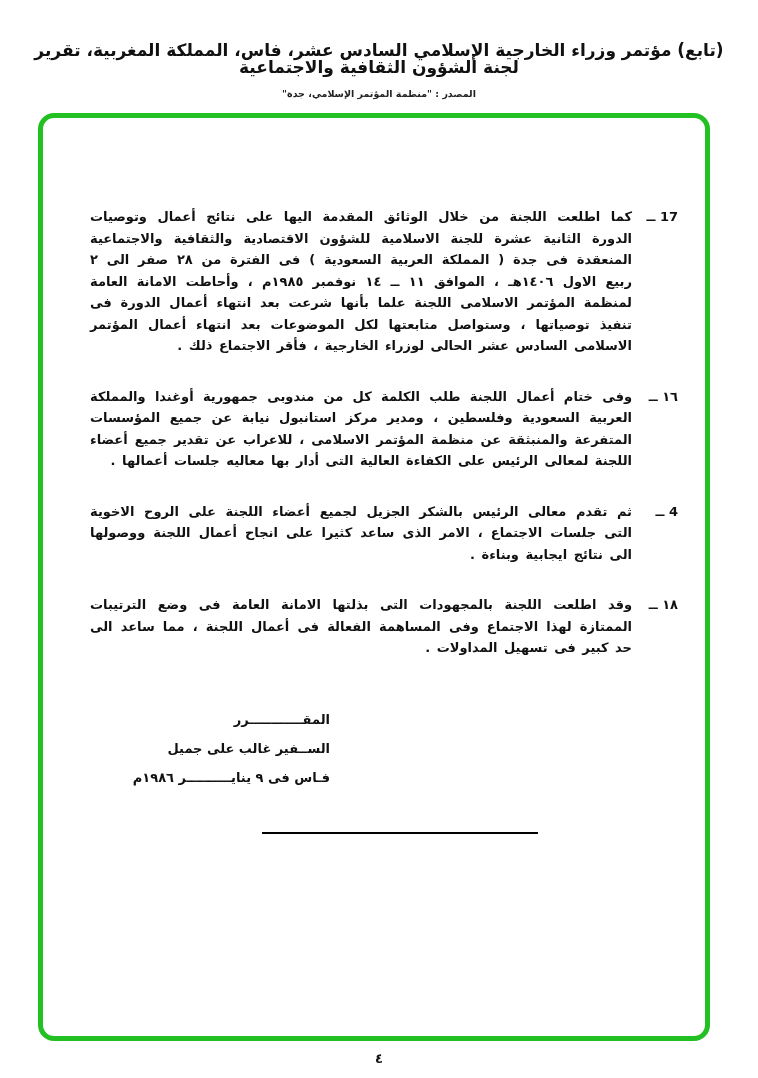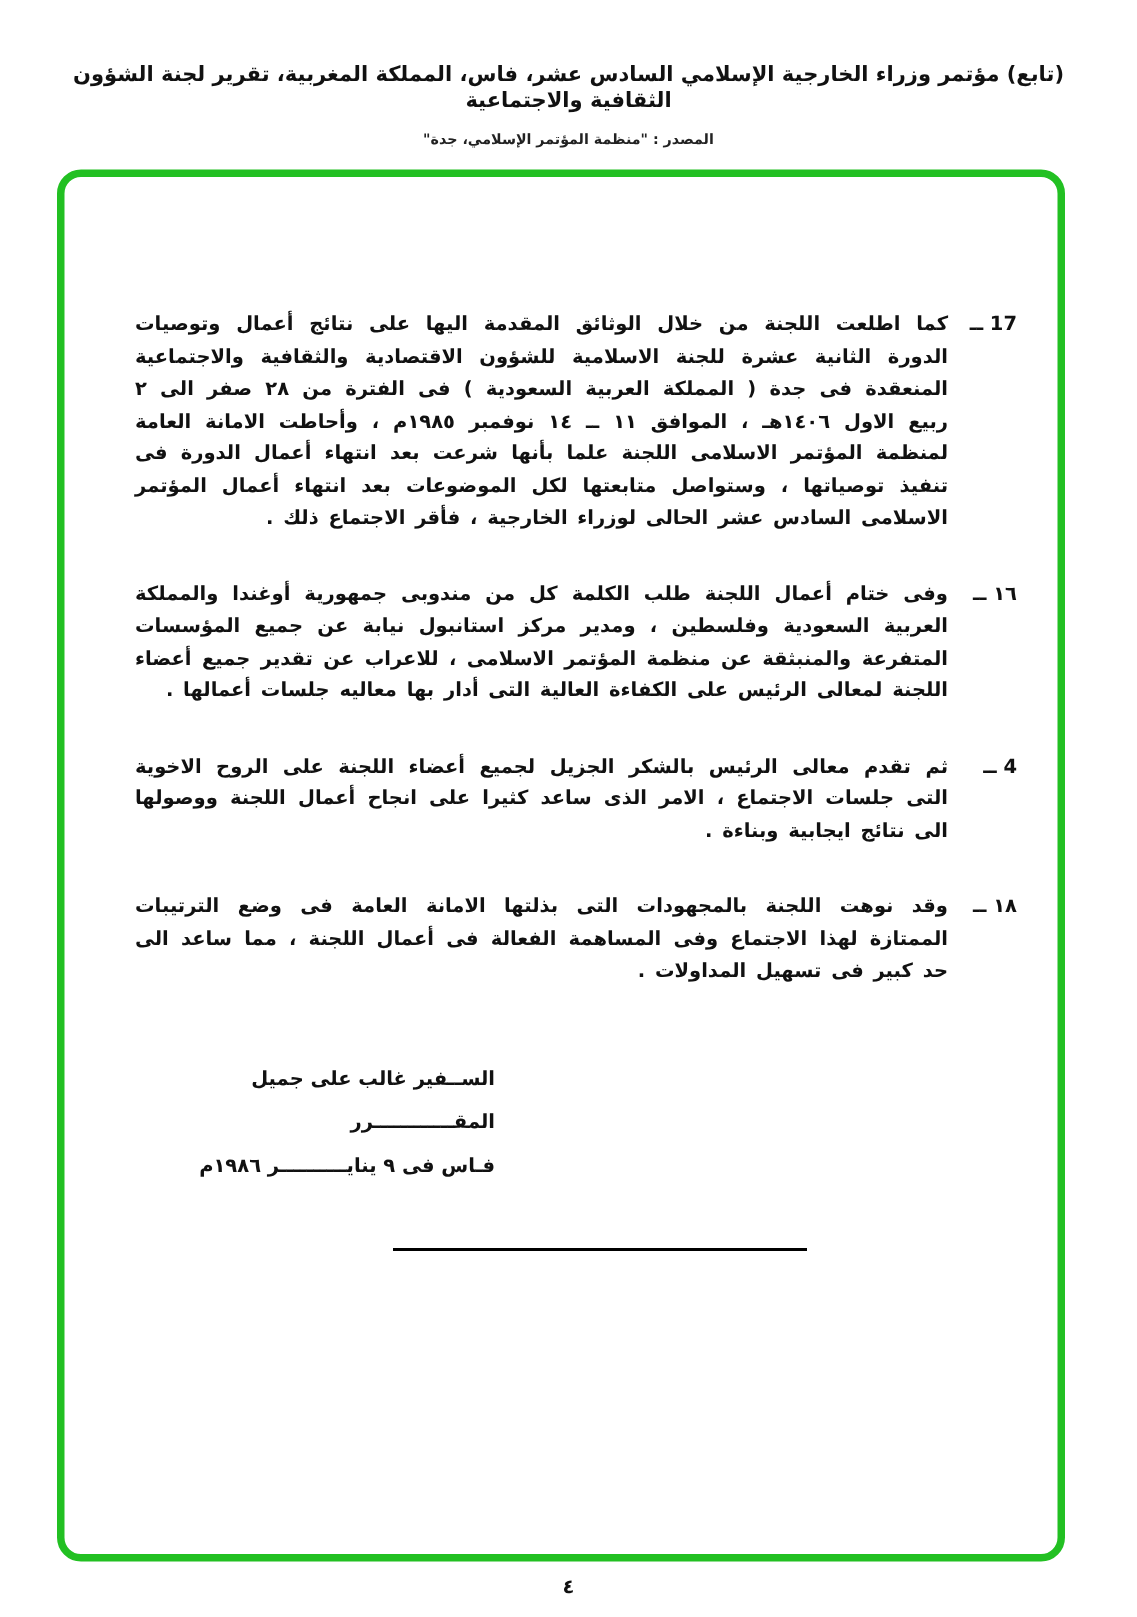--- a/index.html
+++ b/index.html
@@ -14,21 +14,21 @@
     font-family: "DejaVu Sans", sans-serif;
     color: #111111;
     overflow: hidden;
   }
   .header {
     padding-top: 42px;
     text-align: center;
     direction: rtl;
   }
   .header-title {
-    font-size: 14px;
+    font-size: 17px;
     font-weight: bold;
     line-height: 17px;
     padding: 0 30px;
   }
   .header-source {
     margin-top: 12px;
     font-size: 9.5px;
     font-weight: bold;
     color: #222222;
   }
@@ -115,26 +115,26 @@
         <div class="para-text">وفى ختام أعمال اللجنة طلب الكلمة كل من مندوبى جمهورية أوغندا والمملكة العربية السعودية وفلسطين ، ومدير مركز استانبول نيابة عن جميع المؤسسات المتفرعة والمنبثقة عن منظمة المؤتمر الاسلامى ، للاعراب عن تقدير جميع أعضاء اللجنة لمعالى الرئيس على الكفاءة العالية التى أدار بها معاليه جلسات أعمالها .</div>
       </div>
 
       <div class="para">
         <div class="para-num">4 ــ</div>
         <div class="para-text">ثم تقدم معالى الرئيس بالشكر الجزيل لجميع أعضاء اللجنة على الروح الاخوية التى جلسات الاجتماع ، الامر الذى ساعد كثيرا على انجاح أعمال اللجنة ووصولها الى نتائج ايجابية وبناءة .</div>
       </div>
 
       <div class="para">
         <div class="para-num">١٨ ــ</div>
-        <div class="para-text">وقد نوهت اللجنة بالمجهودات التى بذلتها الامانة العامة فى وضع الترتيبات الممتازة لهذا الاجتماع وفى المساهمة الفعالة فى أعمال اللجنة ، مما ساعد الى حد كبير فى تسهيل المداولات .</div>
+        <div class="para-text">وقد اطلعت اللجنة بالمجهودات التى بذلتها الامانة العامة فى وضع الترتيبات الممتازة لهذا الاجتماع وفى المساهمة الفعالة فى أعمال اللجنة ، مما ساعد الى حد كبير فى تسهيل المداولات .</div>
       </div>
 
       <div class="signature">
+        <div>المقــــــــــــرر</div>
         <div>الســفير غالب على جميل</div>
-        <div>المقــــــــــــرر</div>
         <div>فـاس فى ٩ ينايــــــــــر ١٩٨٦م</div>
       </div>
 
       <div class="sig-line"></div>
 
     </div>
   </div>
 
   <div class="page-num">٤</div>
 

